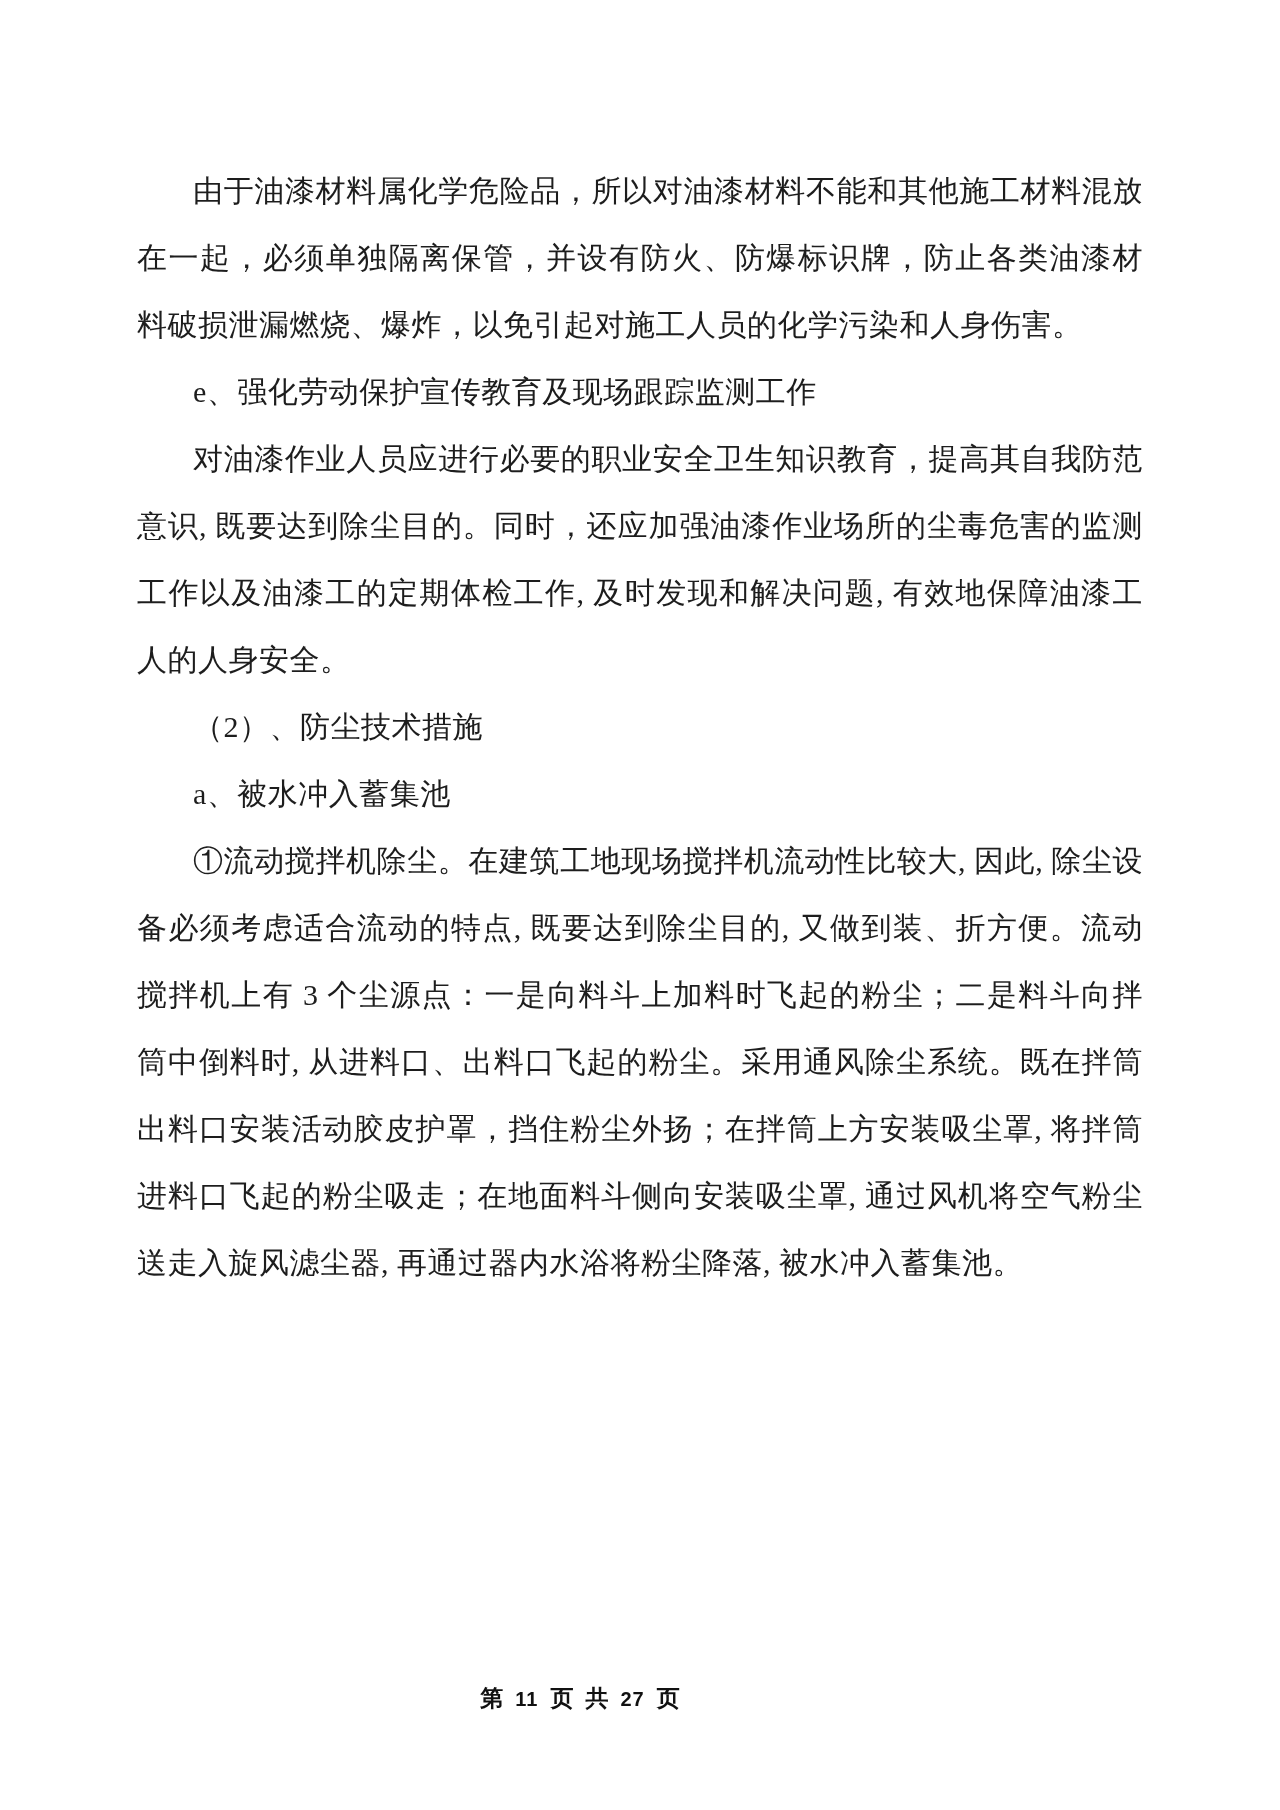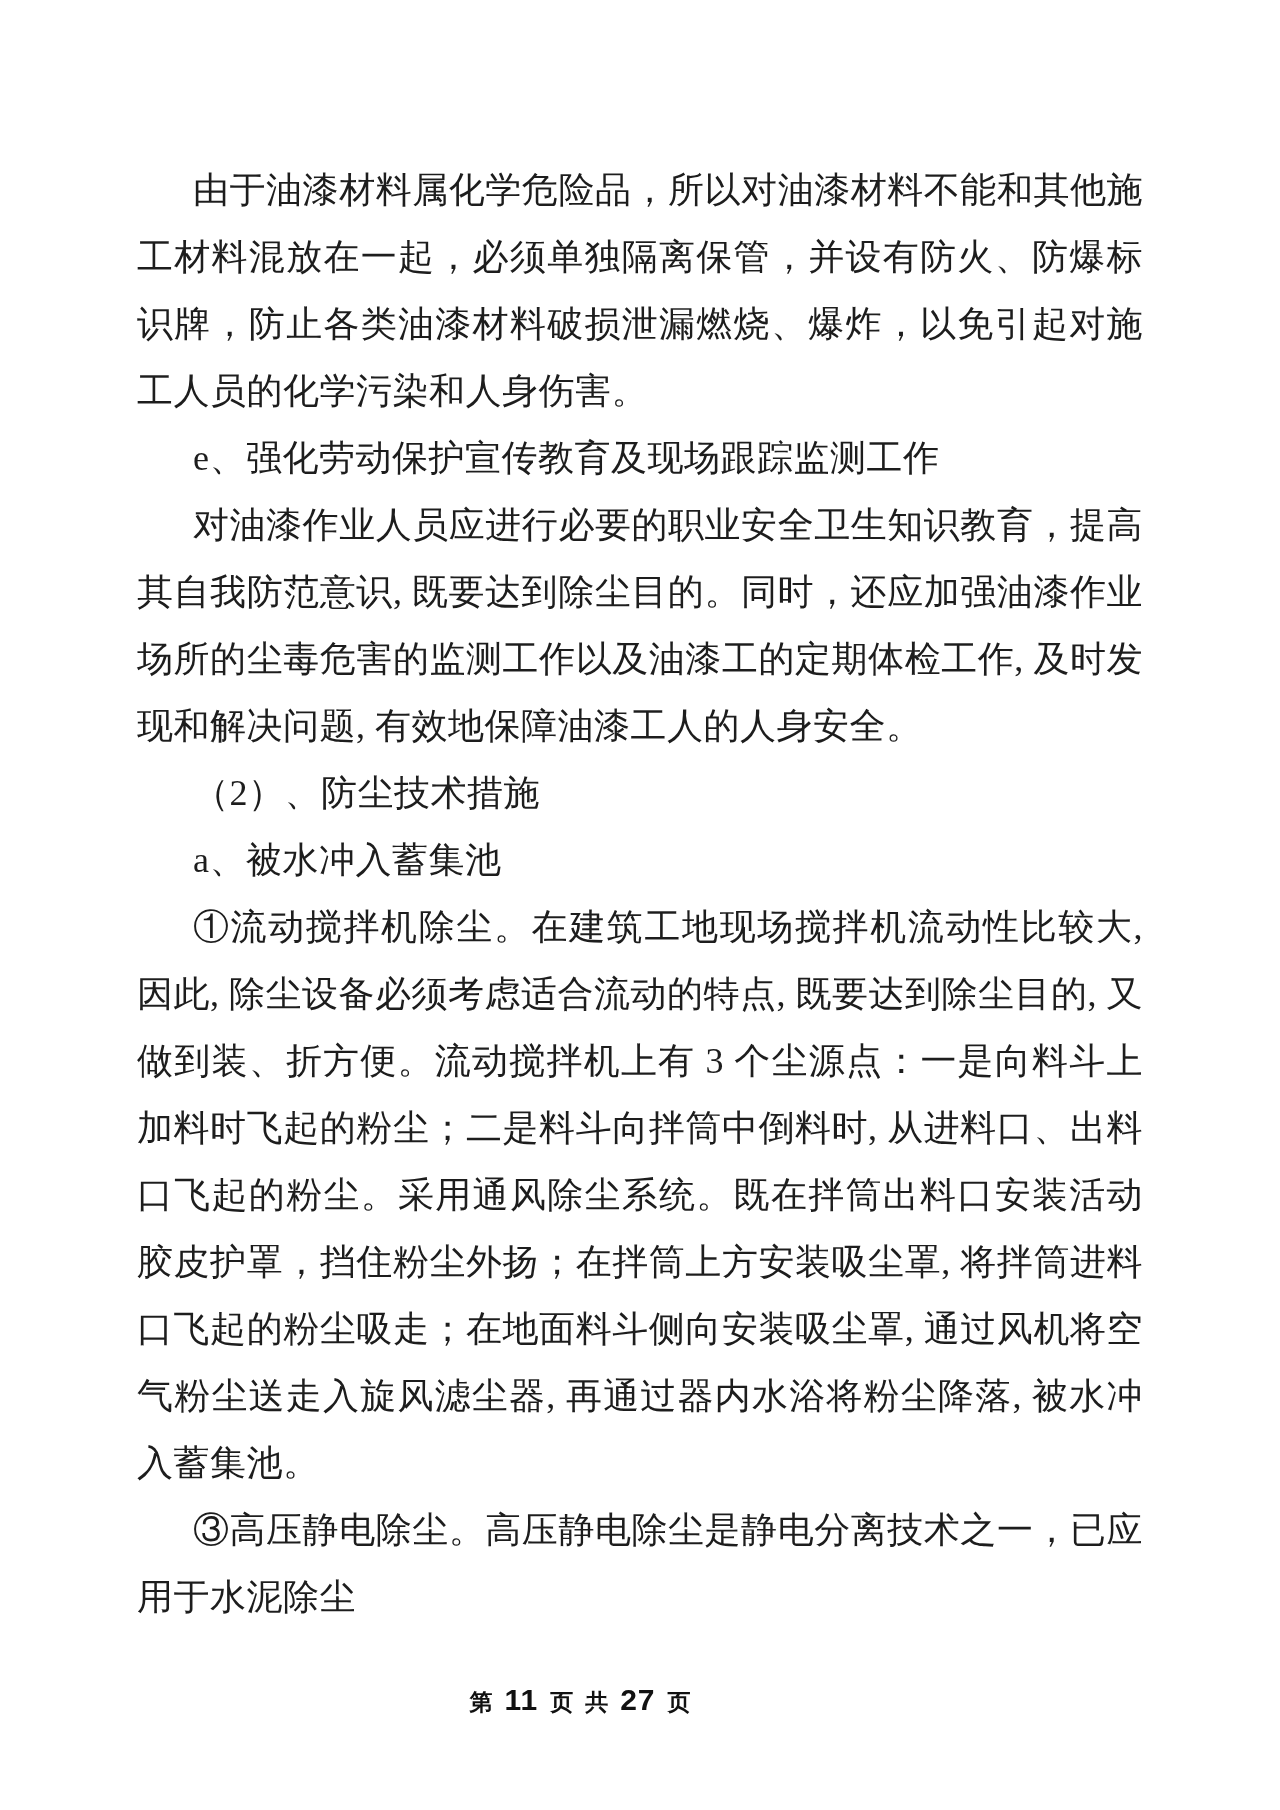--- a/index.html
+++ b/index.html
@@ -22,21 +22,21 @@
   }
   .content {
     position: absolute;
     left: 137px;
     width: 1006px;
     top: 157px;
   }
   .par {
     margin: 0;
     padding: 0;
-    font-size: 36px;
+    font-size: 30px;
     line-height: 67px;
     font-weight: 400;
     text-align: justify;
     text-justify: inter-ideograph;
     text-indent: 56px;
     letter-spacing: 0.5px;
     word-break: break-all;
   }
   .footer {
     position: absolute;
@@ -46,36 +46,35 @@
     display: flex;
     align-items: baseline;
     gap: 12px;
     white-space: nowrap;
     font-weight: 700;
     font-size: 23px;
     color: #111111;
   }
   .footer .num {
     font-family: "Liberation Sans", "DejaVu Sans", sans-serif;
-    font-size: 30px;
+    font-size: 20px;
     letter-spacing: 1px;
   }
 </style>
 </head>
 <body>
 
 <div class="page">
   <div class="content">
     <p class="par">由于油漆材料属化学危险品，所以对油漆材料不能和其他施工材料混放在一起，必须单独隔离保管，并设有防火、防爆标识牌，防止各类油漆材料破损泄漏燃烧、爆炸，以免引起对施工人员的化学污染和人身伤害。</p>
     <p class="par">e、强化劳动保护宣传教育及现场跟踪监测工作</p>
     <p class="par">对油漆作业人员应进行必要的职业安全卫生知识教育，提高其自我防范意识, 既要达到除尘目的。同时，还应加强油漆作业场所的尘毒危害的监测工作以及油漆工的定期体检工作, 及时发现和解决问题, 有效地保障油漆工人的人身安全。</p>
     <p class="par">（2）、防尘技术措施</p>
     <p class="par">a、被水冲入蓄集池</p>
     <p class="par">①流动搅拌机除尘。在建筑工地现场搅拌机流动性比较大, 因此, 除尘设备必须考虑适合流动的特点, 既要达到除尘目的, 又做到装、折方便。流动搅拌机上有 3 个尘源点：一是向料斗上加料时飞起的粉尘；二是料斗向拌筒中倒料时, 从进料口、出料口飞起的粉尘。采用通风除尘系统。既在拌筒出料口安装活动胶皮护罩，挡住粉尘外扬；在拌筒上方安装吸尘罩, 将拌筒进料口飞起的粉尘吸走；在地面料斗侧向安装吸尘罩, 通过风机将空气粉尘送走入旋风滤尘器, 再通过器内水浴将粉尘降落, 被水冲入蓄集池。</p>
-    <p class="par">③高压静电除尘。高压静电除尘是静电分离技术之一，已应用于水泥除尘</p>
   </div>
 
   <div class="footer">
     <span>第</span>
     <span class="num">11</span>
     <span>页</span>
     <span>共</span>
     <span class="num">27</span>
     <span>页</span>
   </div>

